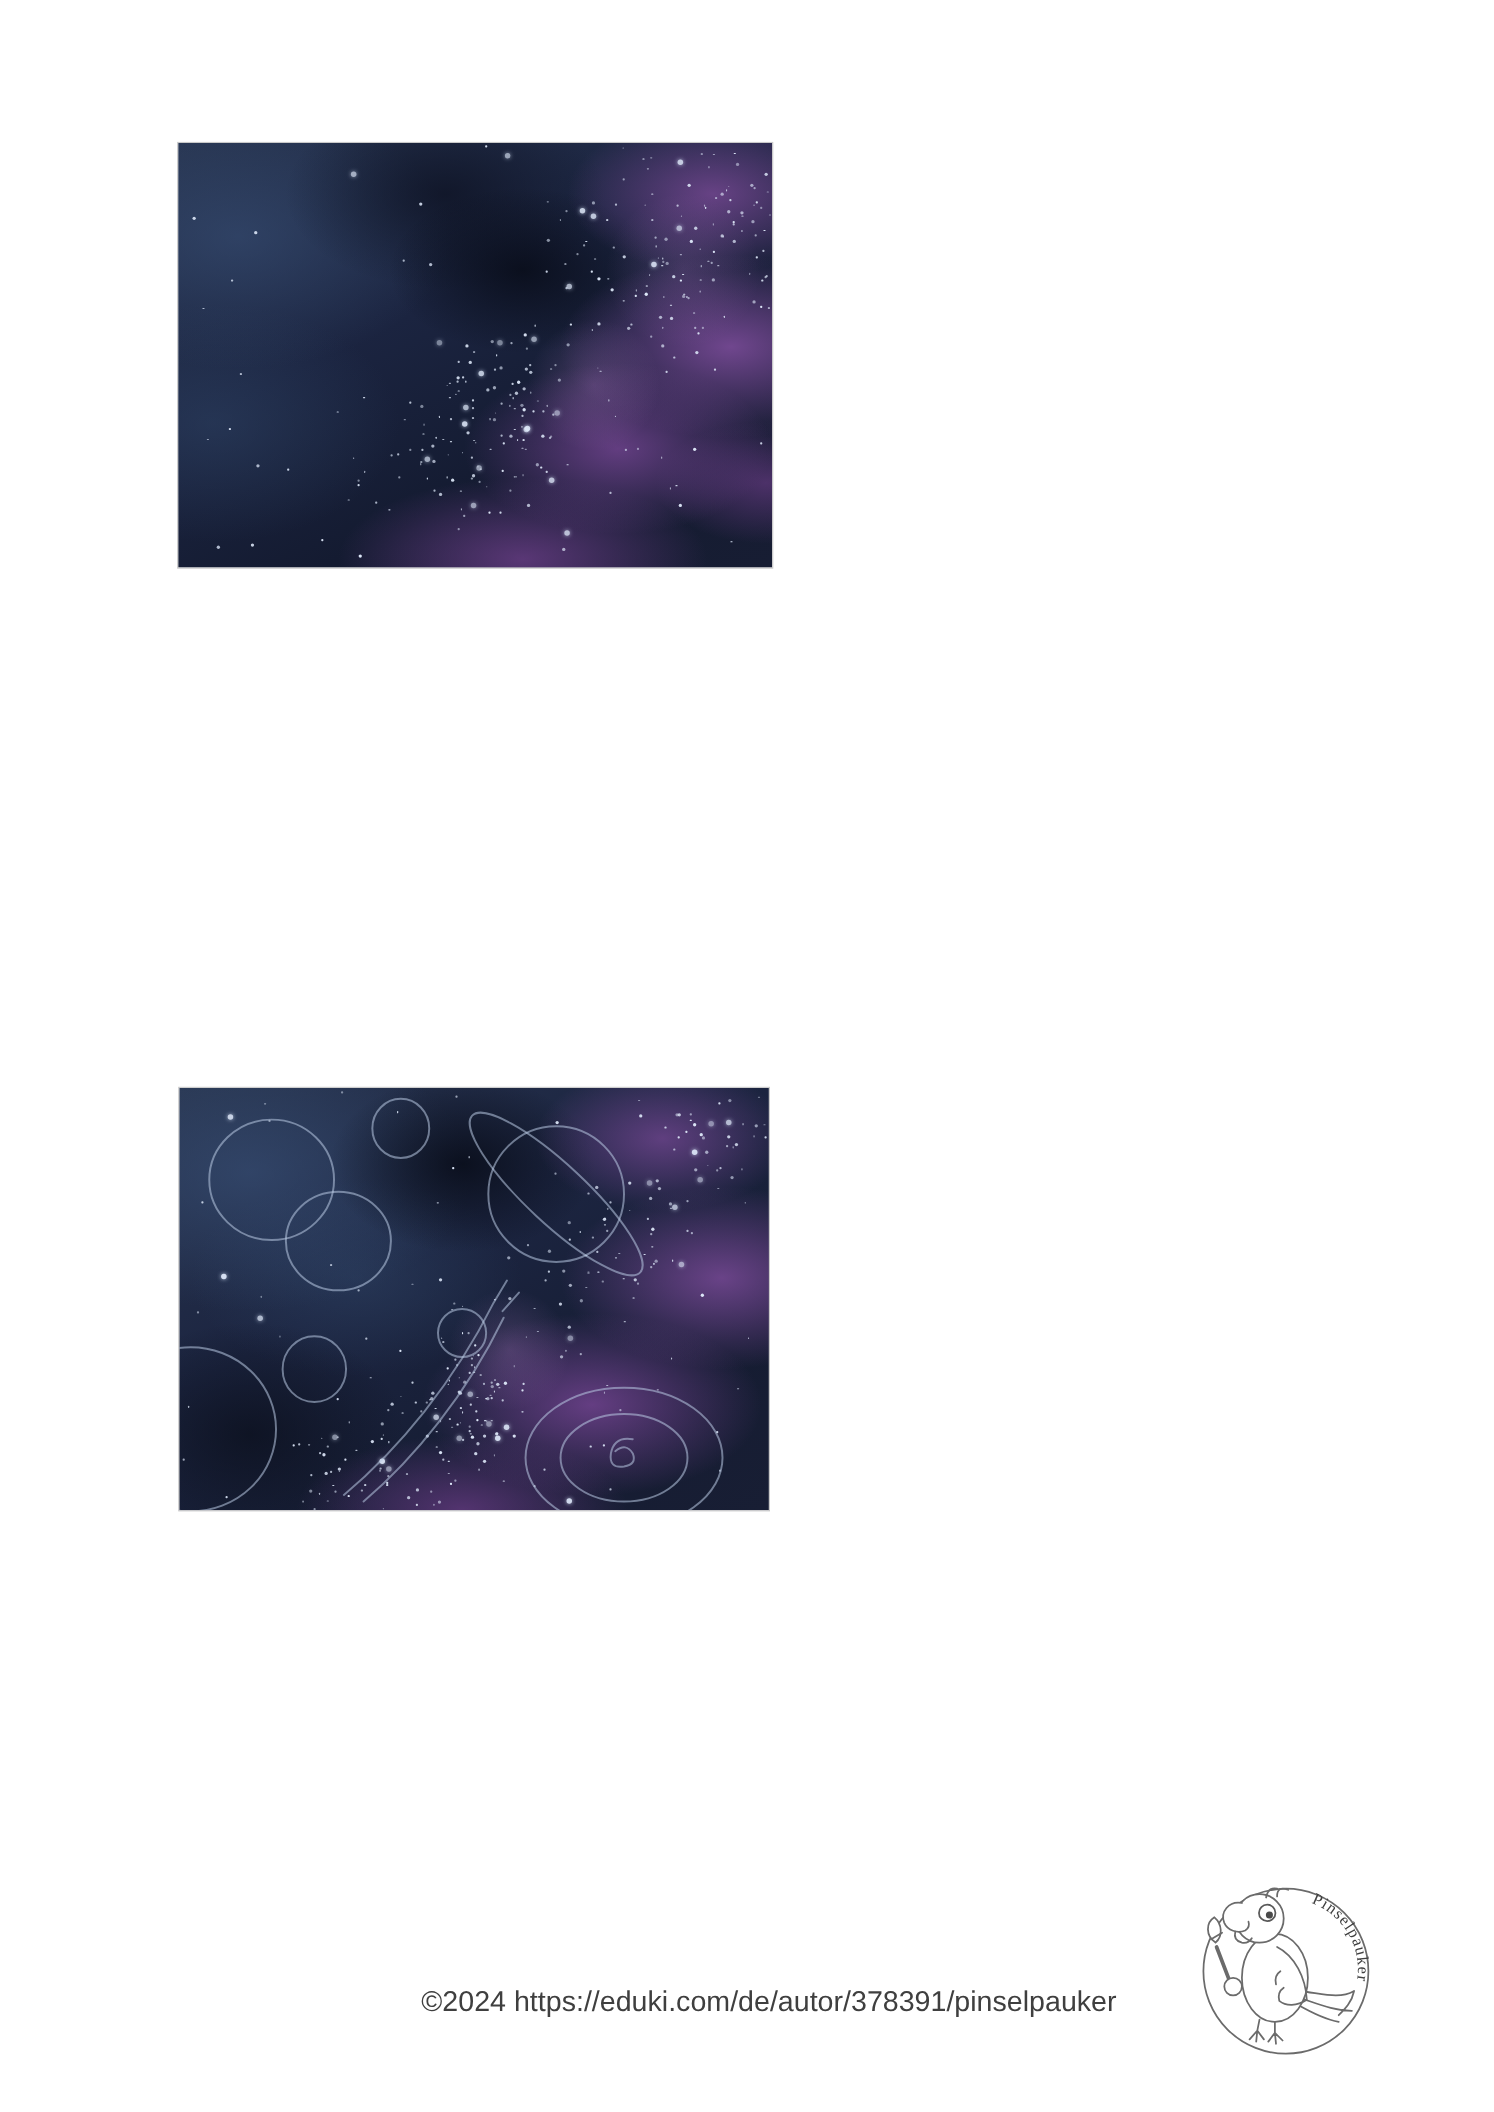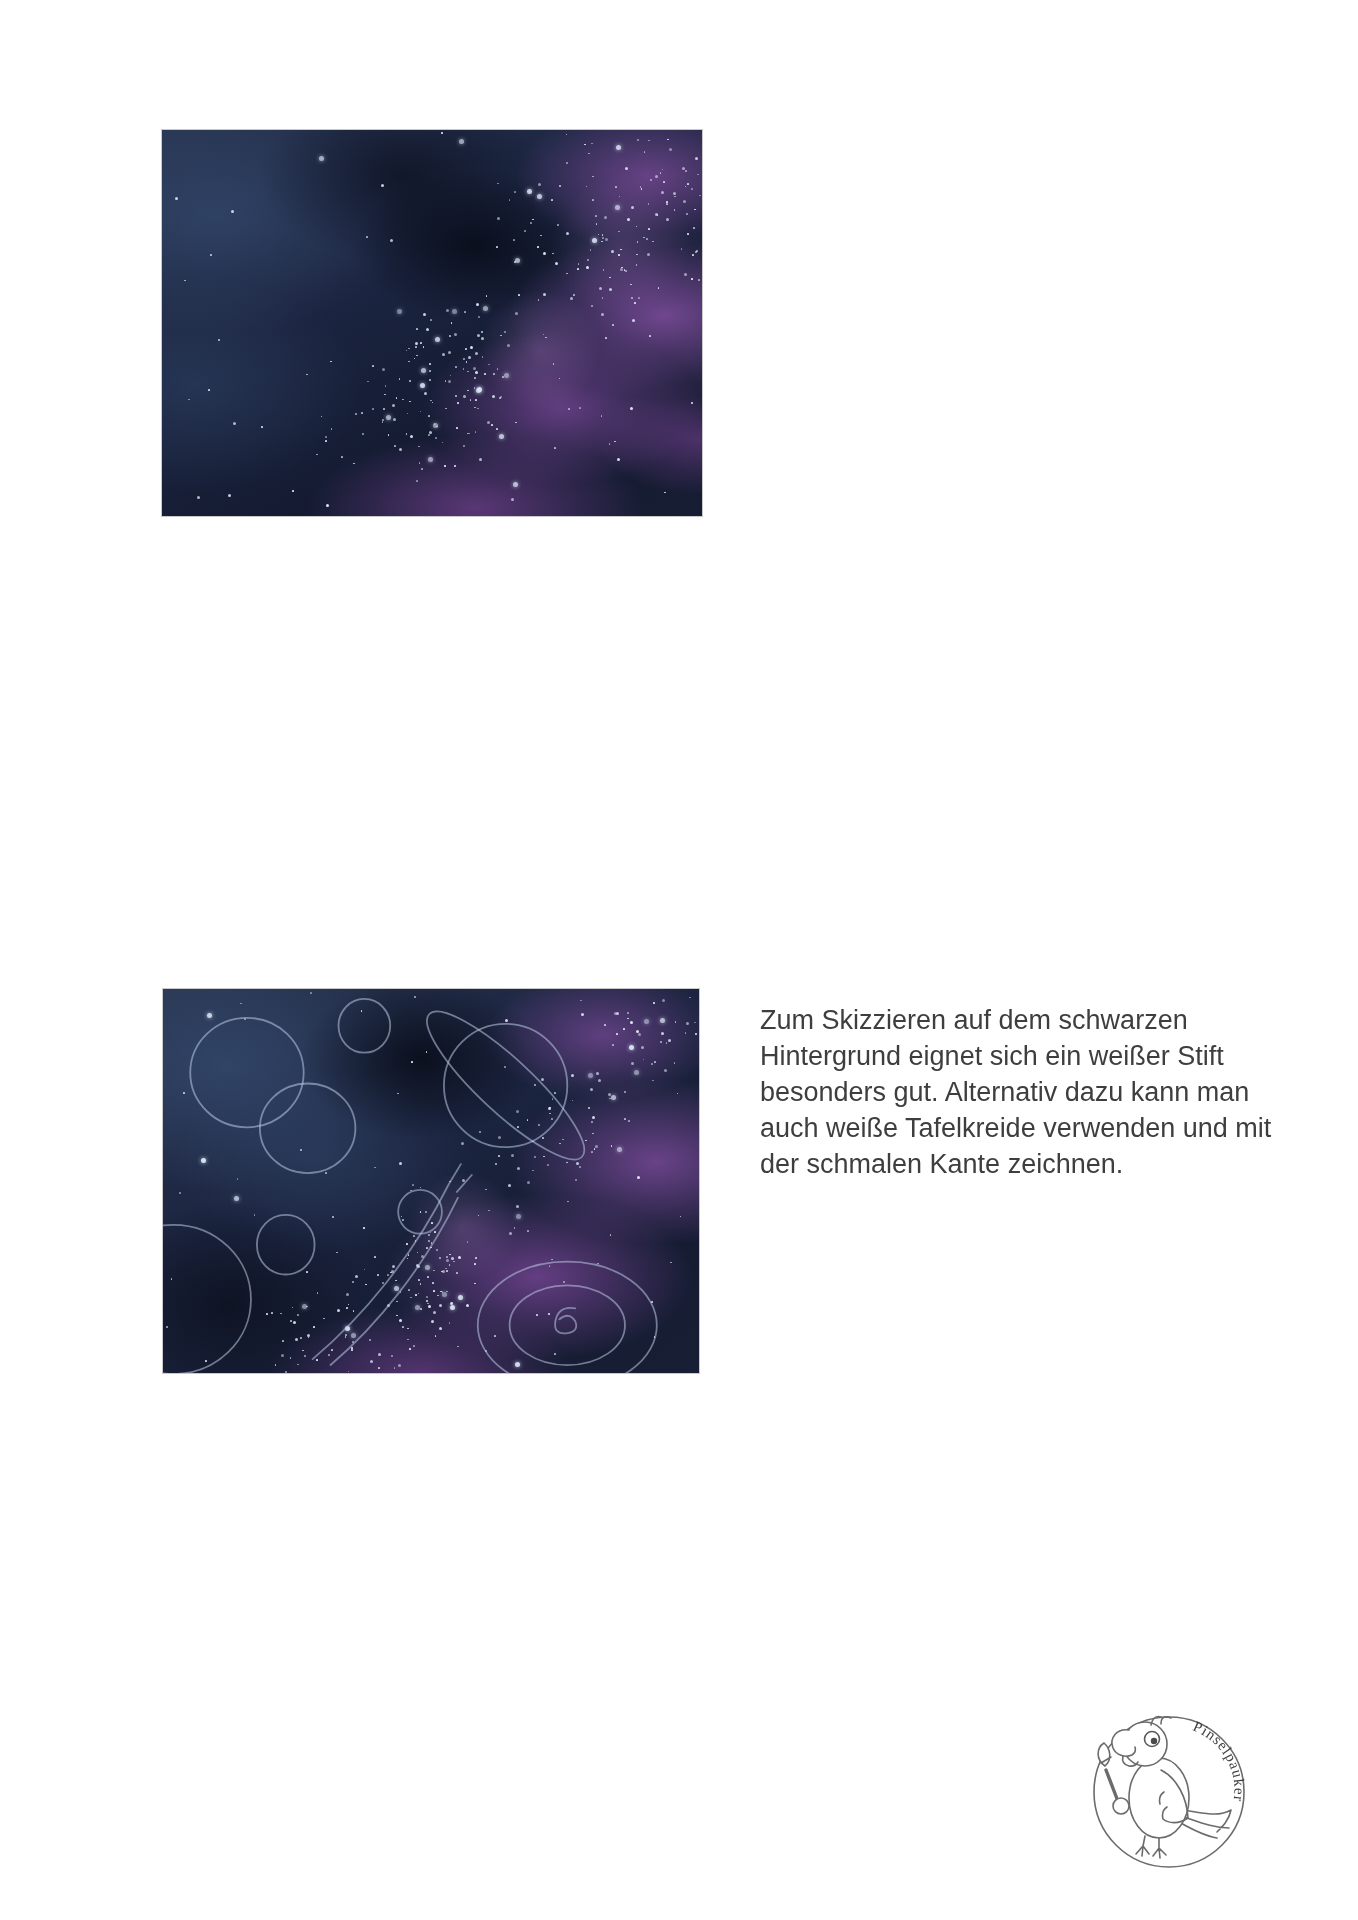--- a/index.html
+++ b/index.html
@@ -681,23 +681,23 @@
       <ellipse cx="123" cy="257" rx="29" ry="30"></ellipse>
       <ellipse cx="10" cy="312" rx="78" ry="75"></ellipse>
       <ellipse cx="406" cy="338" rx="90" ry="64"></ellipse>
       <ellipse cx="406" cy="338" rx="58" ry="40"></ellipse>
       <path d="M398 332 q10 -8 16 2 q4 10 -8 12 q-14 2 -12 -12 q3 -16 20 -13"></path>
       <path d="M150 372 C 200 330, 250 270, 287 196 M168 378 C 215 338, 262 280, 296 210 M287 196 l12 -20 m-4 28 l15 -17"></path>
     </svg>
   </figure>
 
   <div class="textcol t2">
-    <p>Zum Skizzieren auf dem schwarzen Hintergrund eignet sich ein weißer Stift besonders gut. Alternativ dazu kann man auch weiße Tafelkreide verwenden und mit der schmalen Kante zeichnen.</p>
   </div>
 
+  <div class="footer-text">©2024 https://eduki.com/de/autor/378391/pinselpauker</div>
 
   <svg class="logo" viewBox="0 0 160 166">
     <g stroke="#6b6b6b" stroke-width="1.6" fill="none" stroke-linecap="round">
       <circle cx="80" cy="86" r="75"></circle>
 
       <path d="M92 104 C 112 106, 128 112, 142 104 M92 110 C 110 116, 124 122, 140 122 M90 116 C 104 124, 116 130, 128 132 M142 104 C 140 114, 134 120, 128 126"></path>
 
       <ellipse cx="70" cy="92" rx="30" ry="40" fill="#ffffff"></ellipse>
 
       <path d="M72 64 C 88 72, 98 92, 99 112 C 90 118, 80 118, 74 113 M74 113 q-2 -8 4 -12 m-7 -3 q-2 -8 4 -12"></path>

